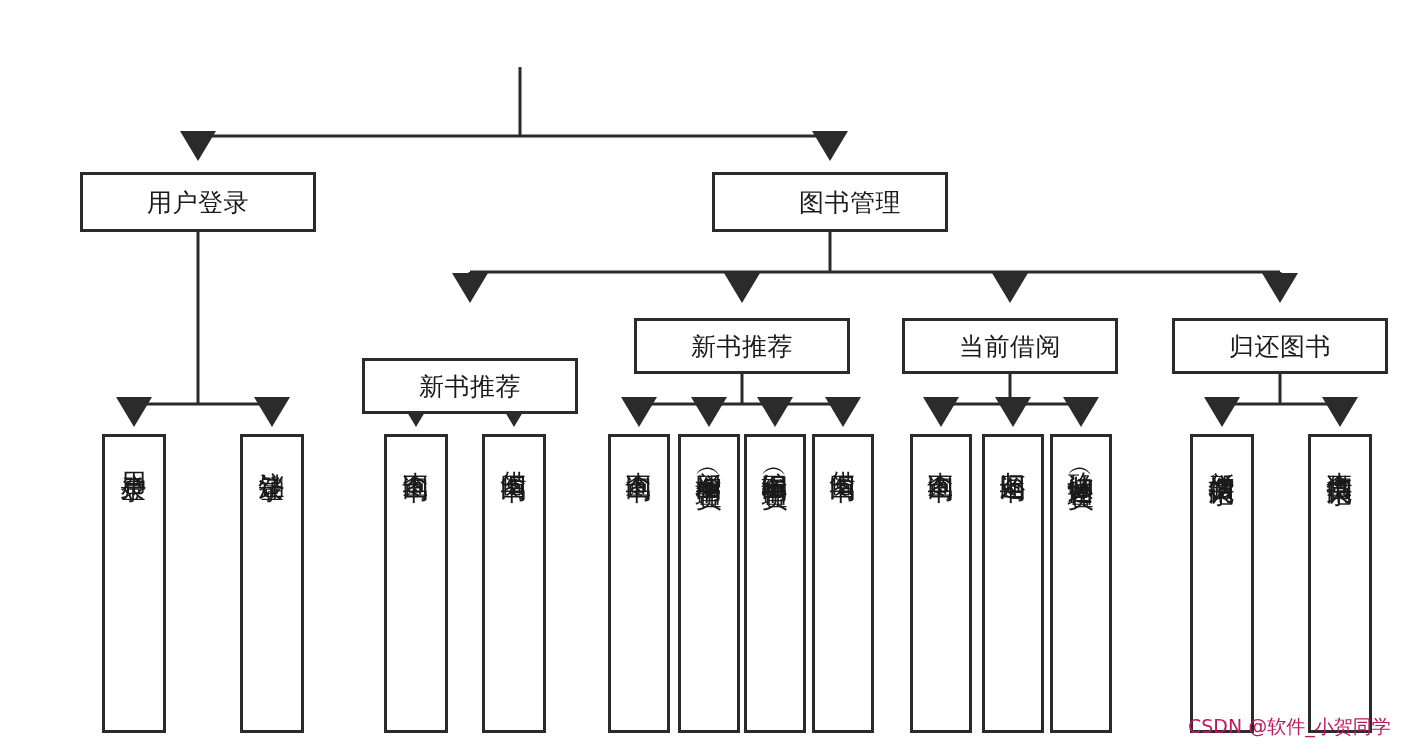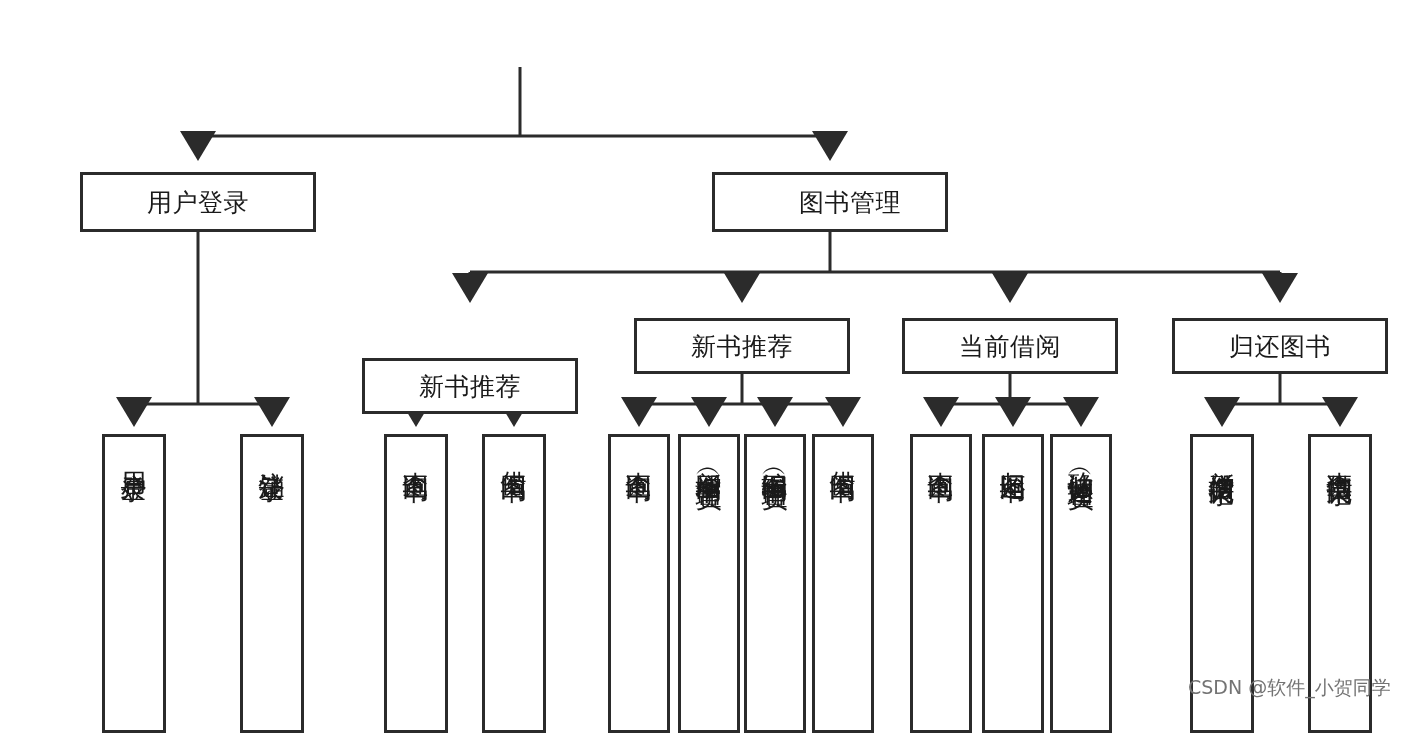--- a/index.html
+++ b/index.html
@@ -53,23 +53,23 @@
     writing-mode: vertical-rl;
     text-orientation: upright;
     font-size: 26px;
     letter-spacing: 2px;
     line-height: 1;
     white-space: nowrap;
   }
   #watermark {
     position: absolute;
     left: 1188px;
-    top: 675px;
+    top: 714px;
     font-size: 19px;
-    color: #737373;
+    color: #be185d;
     white-space: nowrap;
     z-index: 3;
     font-family: "DejaVu Sans", "Liberation Sans", sans-serif;
   }
 </style>
 </head>
 <body>
 
 <div id="canvas">
 

